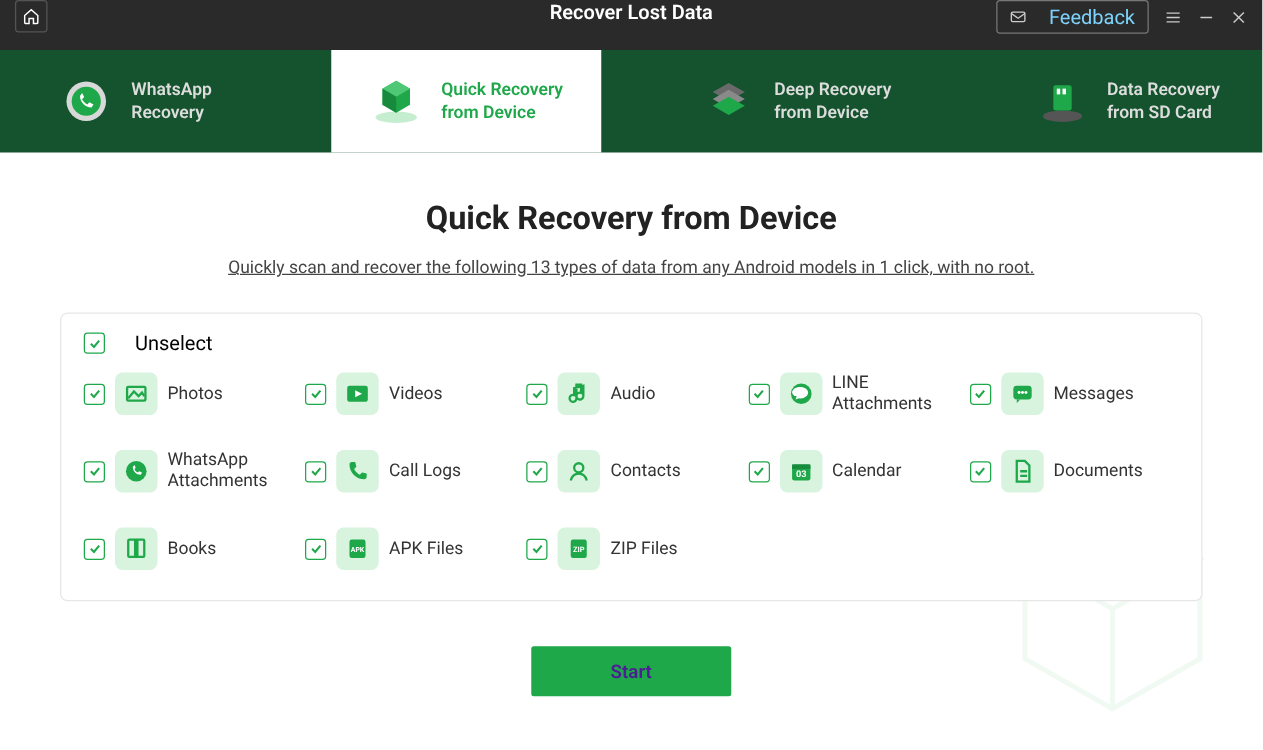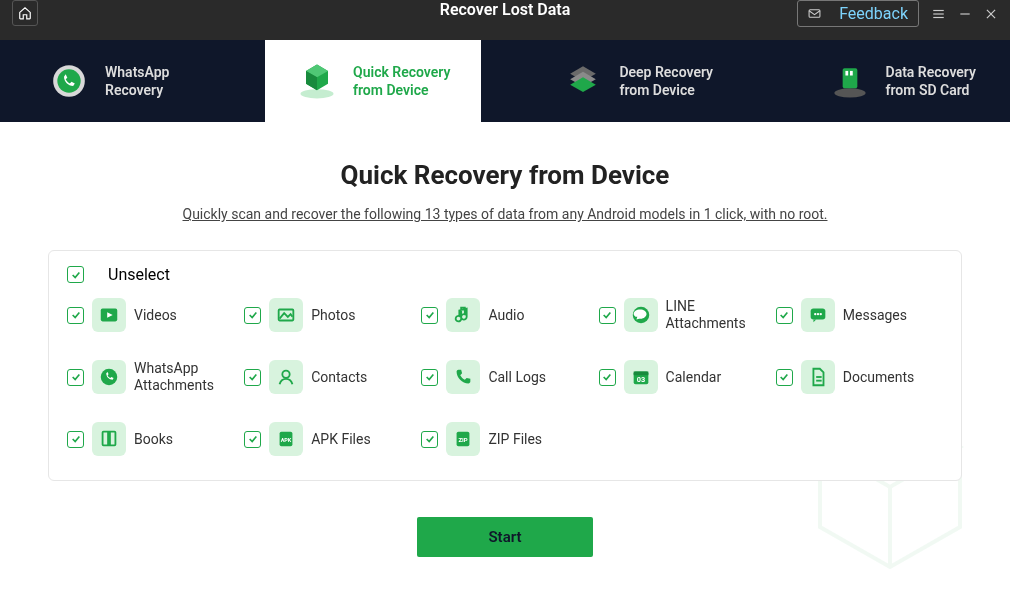--- a/index.html
+++ b/index.html
@@ -7,42 +7,42 @@
 
 
 .header { background: #2a2a2a; color: #fff; height: 40px; display: flex; align-items: flex-start; padding: 0 12px; position: relative; }
 .home-btn { width: 26px; height: 26px; border: 1px solid #555; border-radius: 3px; display: flex; align-items: center; justify-content: center; cursor: pointer; }
 .header-title { position: absolute; left: 50%; transform: translateX(-50%); font-size: 16px; font-weight: 600; }
 .header-right { position: absolute; right: 12px; display: flex; align-items: center; gap: 12px; }
 .feedback-btn { border: 1px solid #777; border-radius: 3px; padding: 3px 10px; display: flex; align-items: center; gap: 18px; font-size: 16px; cursor: pointer; color: #7dd3fc; }
 .win-icon { cursor: pointer; display: flex; align-items: center; }
 
 
-.tabs { background: #0f172a; display: flex; height: 82px; gap: 48px; }
+.tabs { background: #14532d; display: flex; height: 82px; gap: 48px; }
 .tab { flex: 1; display: flex; align-items: center; justify-content: center; gap: 14px; cursor: pointer; padding: 0 10px; }
 .tab.active { background: #fff; }
 .tab-icon { width: 44px; height: 44px; display: flex; align-items: center; justify-content: center; flex-shrink: 0; }
 .tab-text { display: flex; flex-direction: column; font-size: 14px; font-weight: 600; line-height: 1.3; color: #ddd; }
 .tab.active .tab-text { color: #1fa84a; }
 
 
 .main { padding: 38px 48px 20px; position: relative; }
 .page-title { text-align: center; font-size: 26px; font-weight: 700; color: #222; }
 .page-subtitle { text-align: center; font-size: 14px; color: #444; margin-top: 16px; text-decoration: underline; }
 
 .panel { margin-top: 28px; border: 1px solid #e6e6e6; border-radius: 6px; padding: 14px 18px 24px; background: #fff; position: relative; z-index: 2; }
 .unselect-row { display: flex; align-items: center; gap: 24px; margin-bottom: 14px; }
 .checkbox { width: 17px; height: 17px; border: 1.5px solid #1fa84a; border-radius: 3px; display: flex; align-items: center; justify-content: center; cursor: pointer; flex-shrink: 0; }
 .check-mark { width: 10px; height: 10px; }
 .grid { display: grid; grid-template-columns: repeat(5, 1fr); row-gap: 28px; column-gap: 10px; }
 .item { display: flex; align-items: center; gap: 8px; }
 .item-icon { width: 34px; height: 34px; background: #d8f3de; border-radius: 6px; display: flex; align-items: center; justify-content: center; flex-shrink: 0; }
 .item-label { font-size: 14px; color: #333; line-height: 1.2; }
 
-.start-btn { display: block; margin: 36px auto 0; width: 176px; height: 40px; background: #1fa84a; color: #0f172a; border: none; font-size: 15px; font-weight: 600; cursor: pointer; border-radius: 2px; }
+.start-btn { display: block; margin: 36px auto 0; width: 160px; height: 40px; background: #1fa84a; color: #4c1d95; border: none; font-size: 15px; font-weight: 600; cursor: pointer; border-radius: 2px; }
 
 .bg-cube { position: absolute; right: 20px; bottom: -10px; width: 200px; height: 200px; opacity: 0.06; z-index: 0; pointer-events: none; }
 </style>
 </head>
 <body>
 
 <div class="header">
   <div class="home-btn">
     <svg width="14" height="14" viewBox="0 0 24 24" fill="none" stroke="#fff" stroke-width="2">
         <path d="M3 11l9-8 9 8v10a1 1 0 0 1-1 1h-5v-7h-6v7H4a1 1 0 0 1-1-1z"></path>
@@ -151,46 +151,46 @@
 
     <div class="grid" id="grid">
         <div class="item">
           <div class="checkbox">
             <svg class="check-mark" viewBox="0 0 24 24" fill="none" stroke="#1fa84a" stroke-width="4">
               <polyline points="4 12 10 18 20 6"></polyline>
             </svg>
           </div>
           <div class="item-icon">
             <svg width="22" height="22" viewBox="0 0 24 24">
+              <use href="#ic-photos"></use>
+            </svg>
+          </div>
+          <span class="item-label">Photos</span>
+        </div>
+        <div class="item">
+          <div class="checkbox">
+            <svg class="check-mark" viewBox="0 0 24 24" fill="none" stroke="#1fa84a" stroke-width="4">
+              <polyline points="4 12 10 18 20 6"></polyline>
+            </svg>
+          </div>
+          <div class="item-icon">
+            <svg width="22" height="22" viewBox="0 0 24 24">
               <use href="#ic-videos"></use>
             </svg>
           </div>
           <span class="item-label">Videos</span>
         </div>
         <div class="item">
           <div class="checkbox">
             <svg class="check-mark" viewBox="0 0 24 24" fill="none" stroke="#1fa84a" stroke-width="4">
               <polyline points="4 12 10 18 20 6"></polyline>
             </svg>
           </div>
           <div class="item-icon">
             <svg width="22" height="22" viewBox="0 0 24 24">
-              <use href="#ic-photos"></use>
-            </svg>
-          </div>
-          <span class="item-label">Photos</span>
-        </div>
-        <div class="item">
-          <div class="checkbox">
-            <svg class="check-mark" viewBox="0 0 24 24" fill="none" stroke="#1fa84a" stroke-width="4">
-              <polyline points="4 12 10 18 20 6"></polyline>
-            </svg>
-          </div>
-          <div class="item-icon">
-            <svg width="22" height="22" viewBox="0 0 24 24">
               <use href="#ic-audio"></use>
             </svg>
           </div>
           <span class="item-label">Audio</span>
         </div>
         <div class="item">
           <div class="checkbox">
             <svg class="check-mark" viewBox="0 0 24 24" fill="none" stroke="#1fa84a" stroke-width="4">
               <polyline points="4 12 10 18 20 6"></polyline>
             </svg>
@@ -229,37 +229,37 @@
           <span class="item-label">WhatsApp Attachments</span>
         </div>
         <div class="item">
           <div class="checkbox">
             <svg class="check-mark" viewBox="0 0 24 24" fill="none" stroke="#1fa84a" stroke-width="4">
               <polyline points="4 12 10 18 20 6"></polyline>
             </svg>
           </div>
           <div class="item-icon">
             <svg width="22" height="22" viewBox="0 0 24 24">
+              <use href="#ic-calllogs"></use>
+            </svg>
+          </div>
+          <span class="item-label">Call Logs</span>
+        </div>
+        <div class="item">
+          <div class="checkbox">
+            <svg class="check-mark" viewBox="0 0 24 24" fill="none" stroke="#1fa84a" stroke-width="4">
+              <polyline points="4 12 10 18 20 6"></polyline>
+            </svg>
+          </div>
+          <div class="item-icon">
+            <svg width="22" height="22" viewBox="0 0 24 24">
               <use href="#ic-contacts"></use>
             </svg>
           </div>
           <span class="item-label">Contacts</span>
-        </div>
-        <div class="item">
-          <div class="checkbox">
-            <svg class="check-mark" viewBox="0 0 24 24" fill="none" stroke="#1fa84a" stroke-width="4">
-              <polyline points="4 12 10 18 20 6"></polyline>
-            </svg>
-          </div>
-          <div class="item-icon">
-            <svg width="22" height="22" viewBox="0 0 24 24">
-              <use href="#ic-calllogs"></use>
-            </svg>
-          </div>
-          <span class="item-label">Call Logs</span>
         </div>
         <div class="item">
           <div class="checkbox">
             <svg class="check-mark" viewBox="0 0 24 24" fill="none" stroke="#1fa84a" stroke-width="4">
               <polyline points="4 12 10 18 20 6"></polyline>
             </svg>
           </div>
           <div class="item-icon">
             <svg width="22" height="22" viewBox="0 0 24 24">
               <use href="#ic-calendar"></use>

